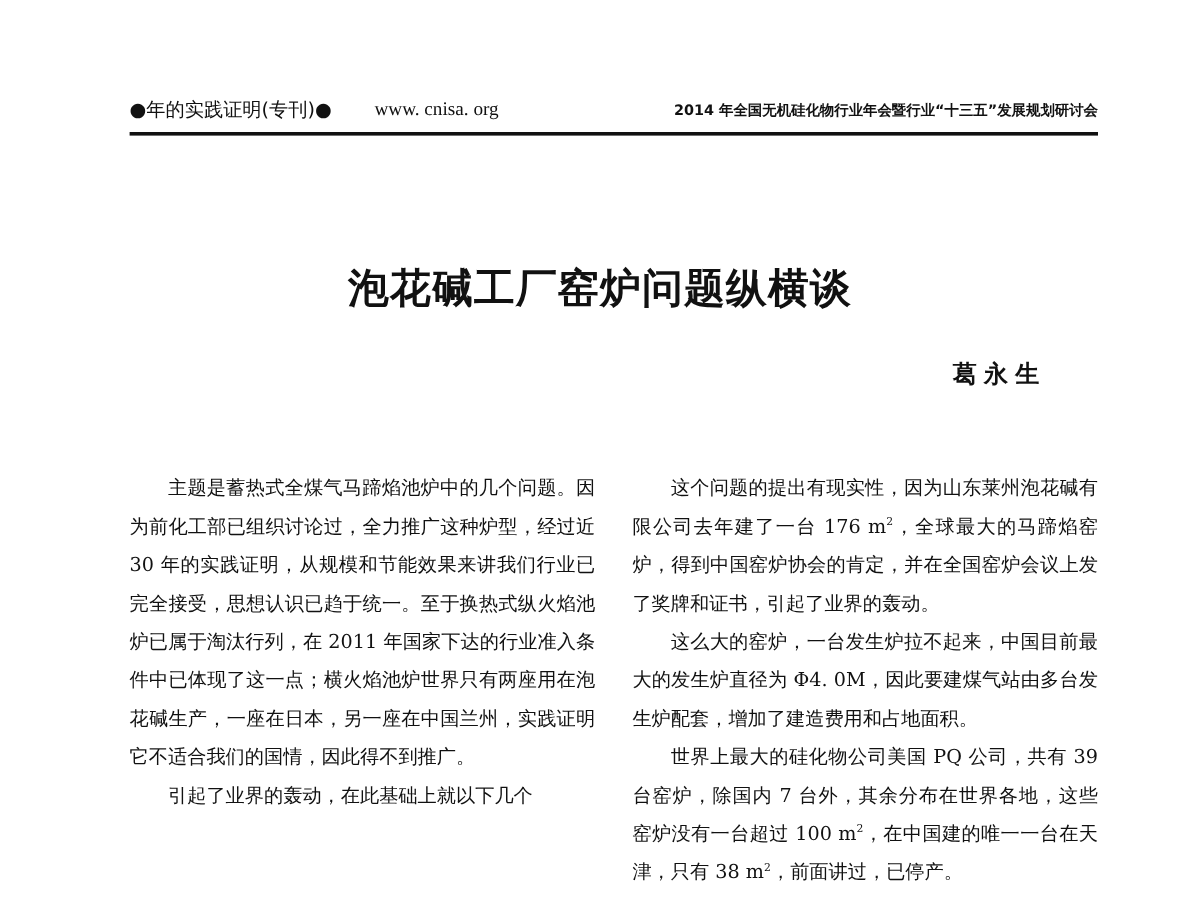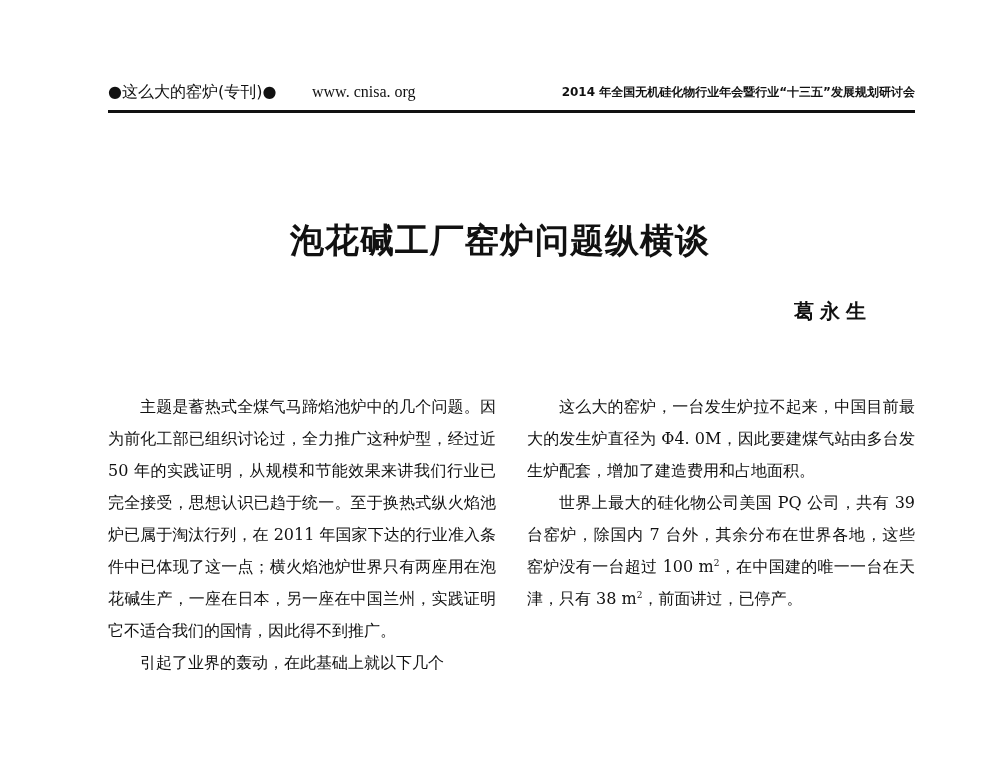--- a/index.html
+++ b/index.html
@@ -15,30 +15,31 @@
     .col-left { left: 108px; }
     .col-right { left: 527px; }
     .col p { margin: 0; text-indent: 2em; }
     .col h2 { margin: 0; font-size: 15px; font-weight: bold; font-family: "DejaVu Sans", sans-serif; text-indent: 2em; line-height: 32px; }
     sup { font-size: 9px; line-height: 0; }
   </style>
 </head>
 <body>
 
 <div class="header">
-  <span class="header-left">●这么大的窑炉(专刊)●</span>
+  <span class="header-left">●年的实践证明(专刊)●</span>
   <span class="header-url">www. cnisa. org</span>
   <span class="header-right">2014 年全国无机硅化物行业年会暨行业“十三五”发展规划研讨会</span>
 </div>
 <div class="rule"></div>
 
 <div class="title">泡花碱工厂窑炉问题纵横谈</div>
 <div class="author">葛永生</div>
 
 <div class="col col-left">
-  <p>主题是蓄热式全煤气马蹄焰池炉中的几个问题。因为前化工部已组织讨论过，全力推广这种炉型，经过近 50 年的实践证明，从规模和节能效果来讲我们行业已完全接受，思想认识已趋于统一。至于换热式纵火焰池炉已属于淘汰行列，在 2011 年国家下达的行业准入条件中已体现了这一点；横火焰池炉世界只有两座用在泡花碱生产，一座在日本，另一座在中国兰州，实践证明它不适合我们的国情，因此得不到推广。</p>
+  <p>主题是蓄热式全煤气马蹄焰池炉中的几个问题。因为前化工部已组织讨论过，全力推广这种炉型，经过近 30 年的实践证明，从规模和节能效果来讲我们行业已完全接受，思想认识已趋于统一。至于换热式纵火焰池炉已属于淘汰行列，在 2011 年国家下达的行业准入条件中已体现了这一点；横火焰池炉世界只有两座用在泡花碱生产，一座在日本，另一座在中国兰州，实践证明它不适合我们的国情，因此得不到推广。</p>
   <p>引起了业界的轰动，在此基础上就以下几个</p>
 </div>
 
 <div class="col col-right">
+  <p><span>这个问题的提出有现实性，因为山东莱州泡花碱有限公司去年建了一台 176 m</span><sup>2</sup><span>，全球最大的马蹄焰窑炉，得到中国窑炉协会的肯定，并在全国窑炉会议上发了奖牌和证书，引起了业界的轰动。</span></p>
   <p><span>这么大的窑炉，一台发生炉拉不起来，中国目前最大的发生炉直径为 Φ4. 0M，因此要建煤气站由多台发生炉配套，增加了建造费用和占地面积。</span></p>
   <p><span>世界上最大的硅化物公司美国 PQ 公司，共有 39 台窑炉，除国内 7 台外，其余分布在世界各地，这些窑炉没有一台超过 100 m</span><sup>2</sup><span>，在中国建的唯一一台在天津，只有 38 m</span><sup>2</sup><span>，前面讲过，已停产。</span></p>
 </div>
 
 </body></html>

